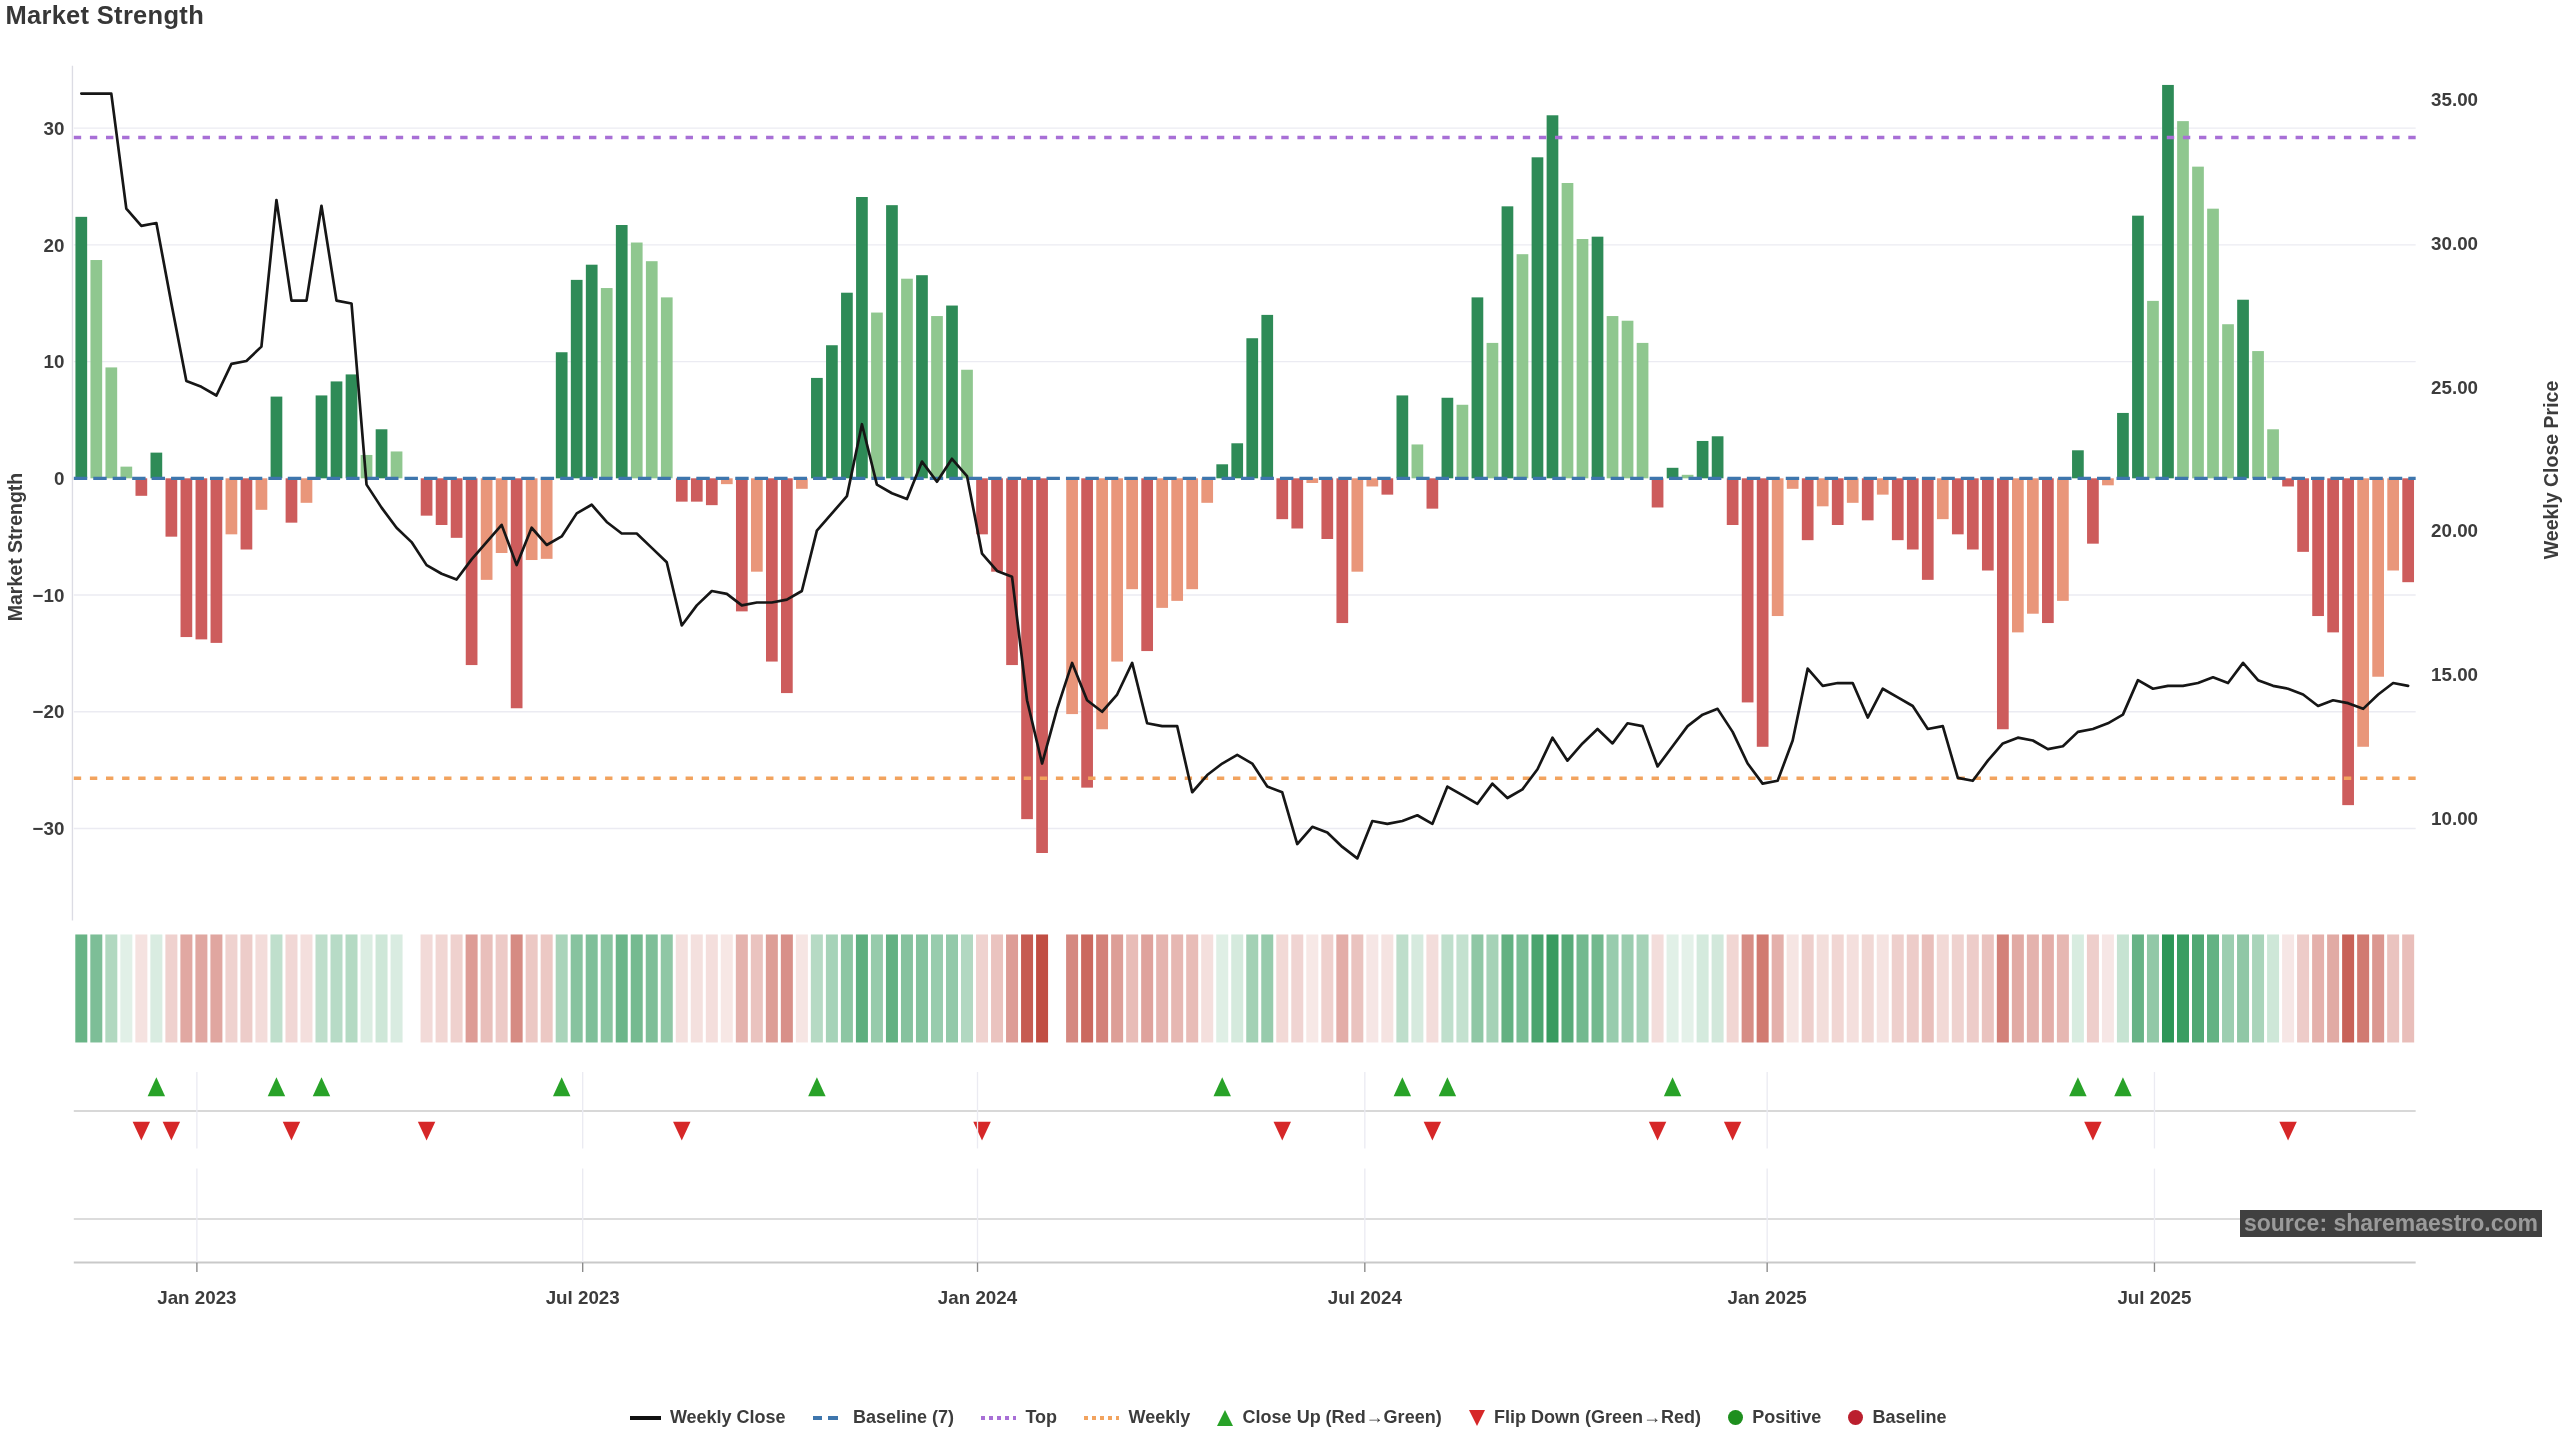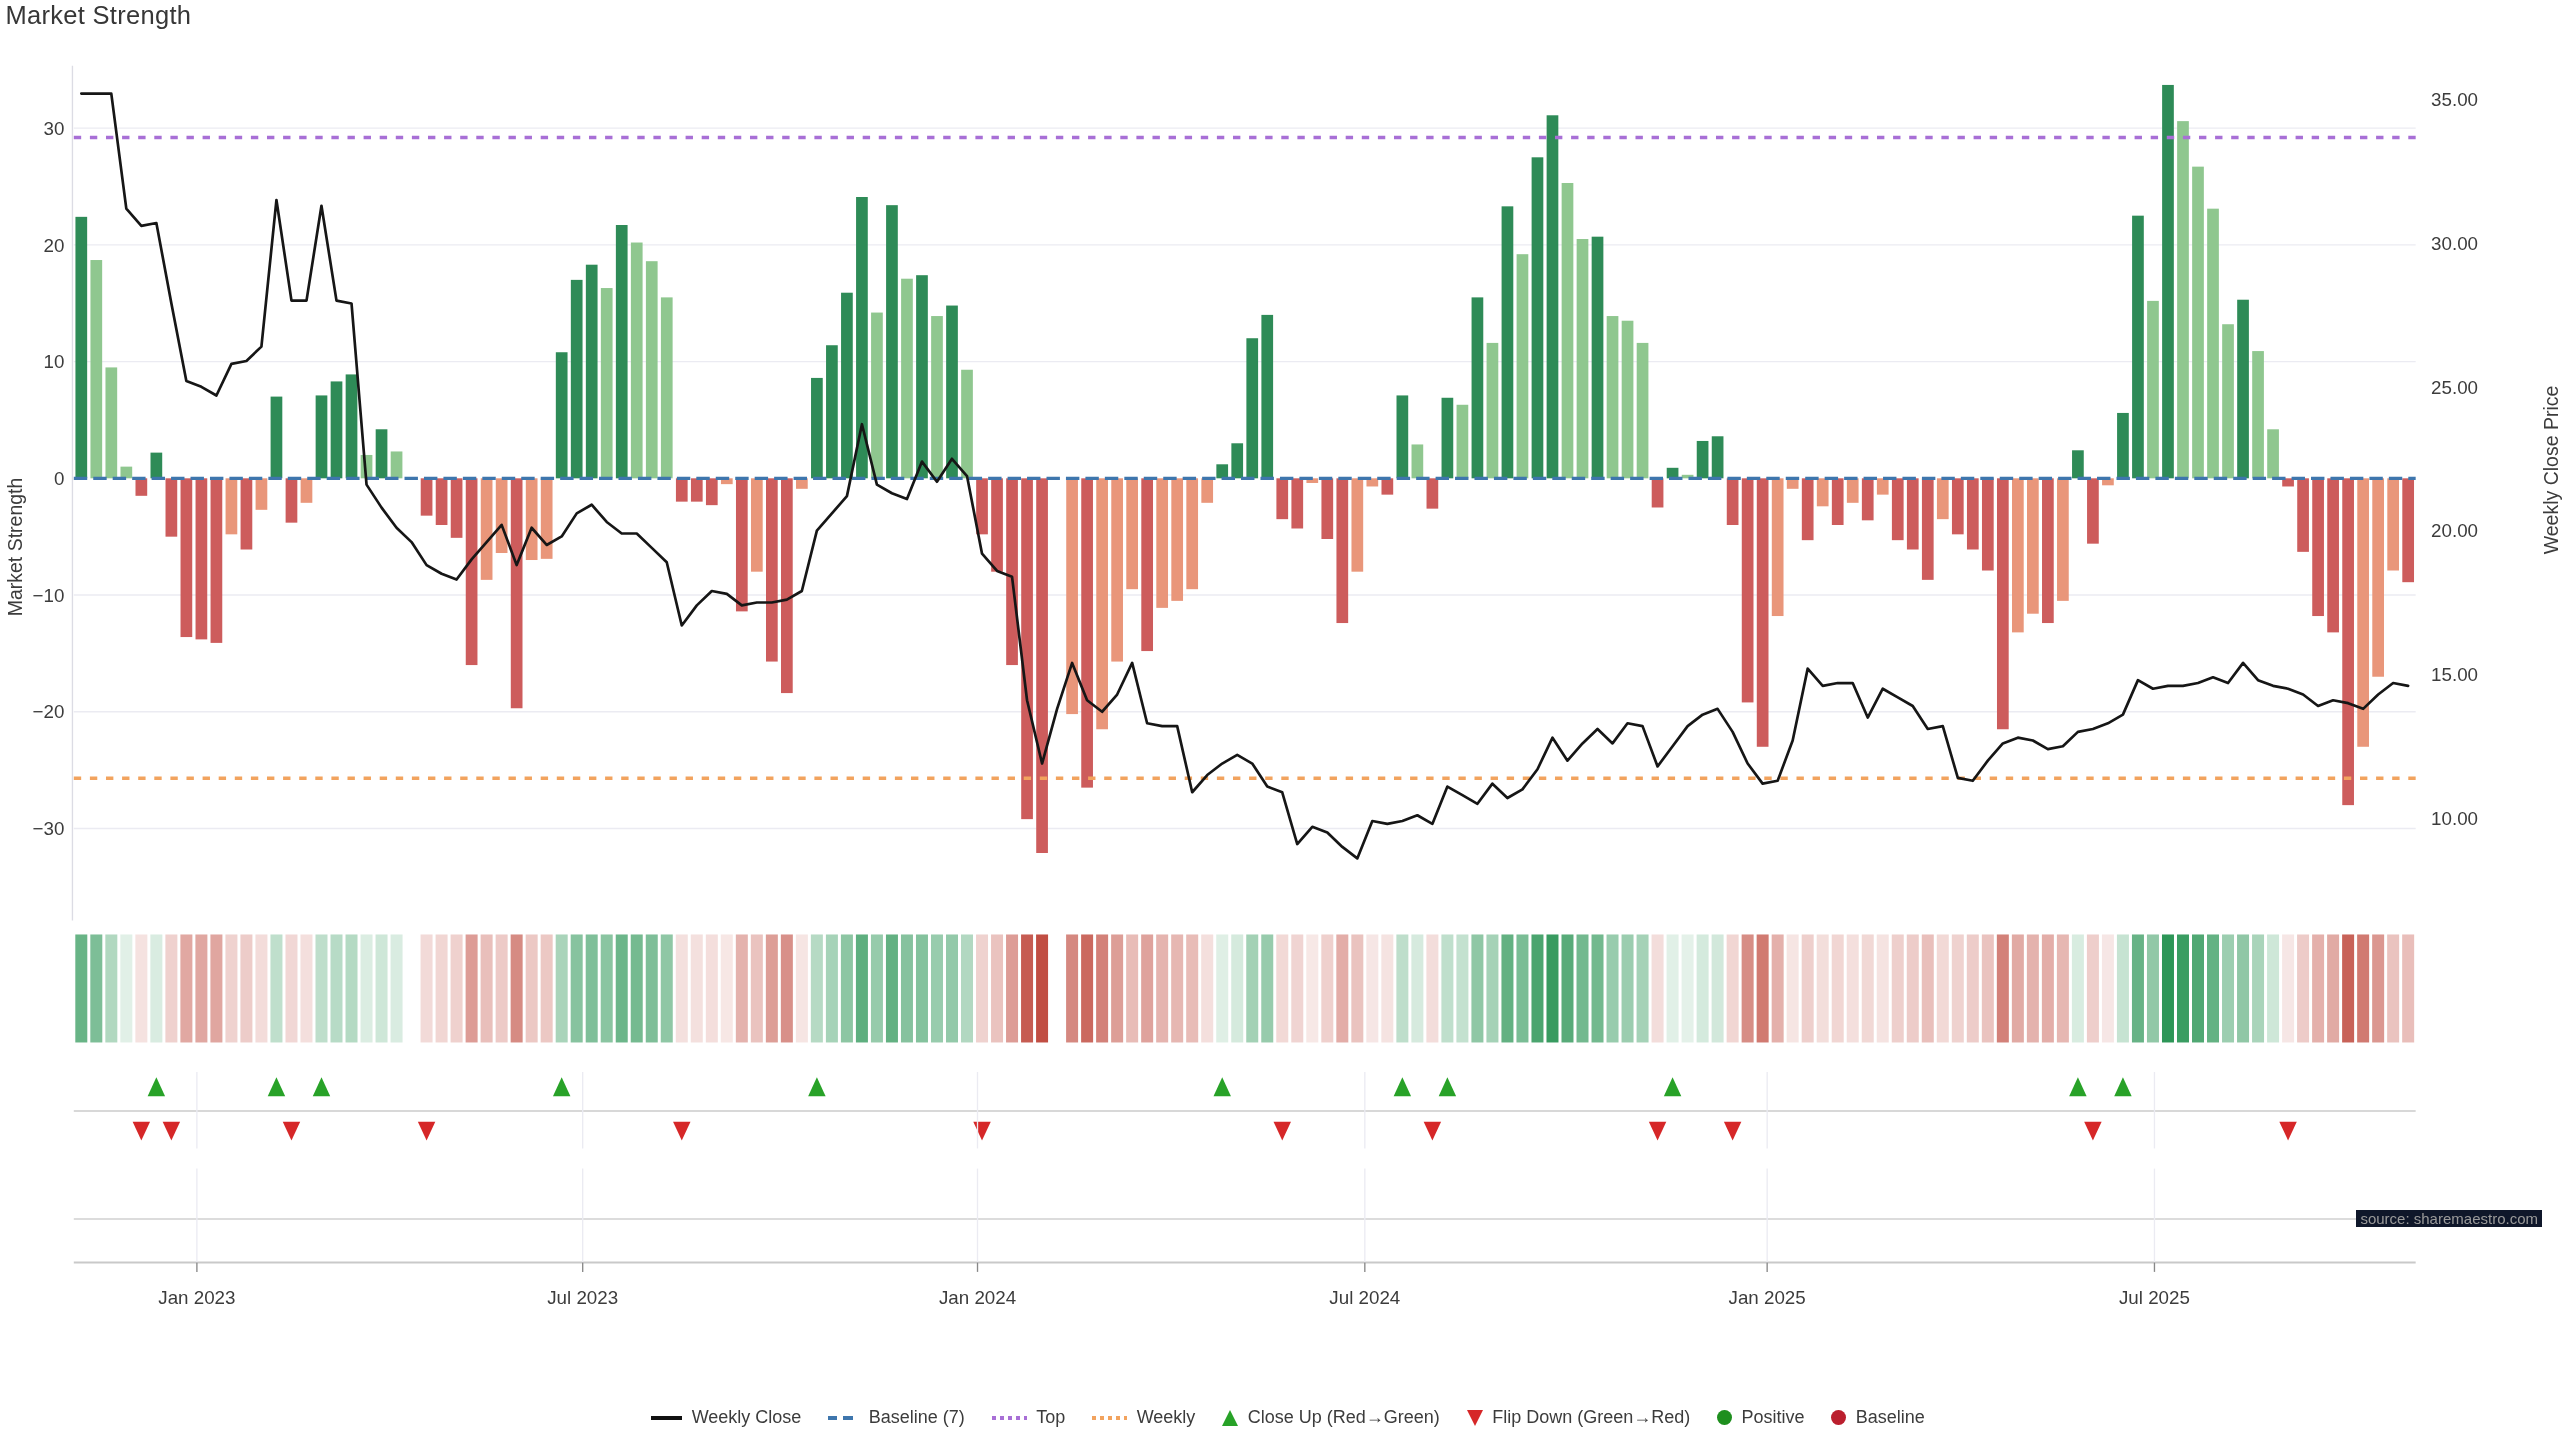--- a/index.html
+++ b/index.html
@@ -1,23 +1,23 @@
 <!DOCTYPE html>
 <html style="font-size:10.7px"><head>
 <meta charset="utf-8">
 <style>
   html,body{margin:0;padding:0;background:#ffffff;}
   .page{position:relative;width:2576px;height:1449px;background:#ffffff;overflow:hidden;
-        font-family:"Liberation Sans","DejaVu Sans",sans-serif;}
+        font-family:"Liberation Sans","DejaVu Sans",sans-serif;font-weight:bold;}
   .title{position:absolute;left:5.4px;top:1.3px;font-size:25.5px;color:#373737;letter-spacing:0.3px;}
   .axis-title{position:absolute;font-size:19.5px;color:#3c3c3c;white-space:nowrap;}
   .axis-title.left{left:14.8px;top:547px;transform:translate(-50%,-50%) rotate(-90deg);}
   .axis-title.right{left:2551px;top:470px;transform:translate(-50%,-50%) rotate(-90deg);}
-  .source{position:absolute;right:34px;top:1210px;font-size:15px;color:#9a9a9a;
-          background:#0f172a;padding:0 4px;}
+  .source{position:absolute;right:34px;top:1210px;font-size:23px;color:#9a9a9a;
+          background:#404040;padding:0 4px;}
   svg#chart-svg{position:absolute;left:0;top:0;width:2576px;height:1449px;}
   .legend{position:absolute;left:0;top:1407px;width:2576px;display:flex;justify-content:center;
           gap:27px;font-size:18px;color:#3c3c3c;}
   .legend-item{display:flex;align-items:center;gap:9.4px;cursor:pointer;}
   .sw{display:inline-block;}
   .sw-line{width:31px;height:0;border-top:4px solid #111;}
   .sw-dash{width:31px;height:4px;}
   .sw-dot{width:35px;height:4px;}
   .sw-tri-up{width:0;height:0;border-left:8.7px solid transparent;border-right:8.7px solid transparent;border-bottom:16px solid #28a228;}
   .sw-tri-dn{width:0;height:0;border-left:8.7px solid transparent;border-right:8.7px solid transparent;border-top:16px solid #d62728;}

